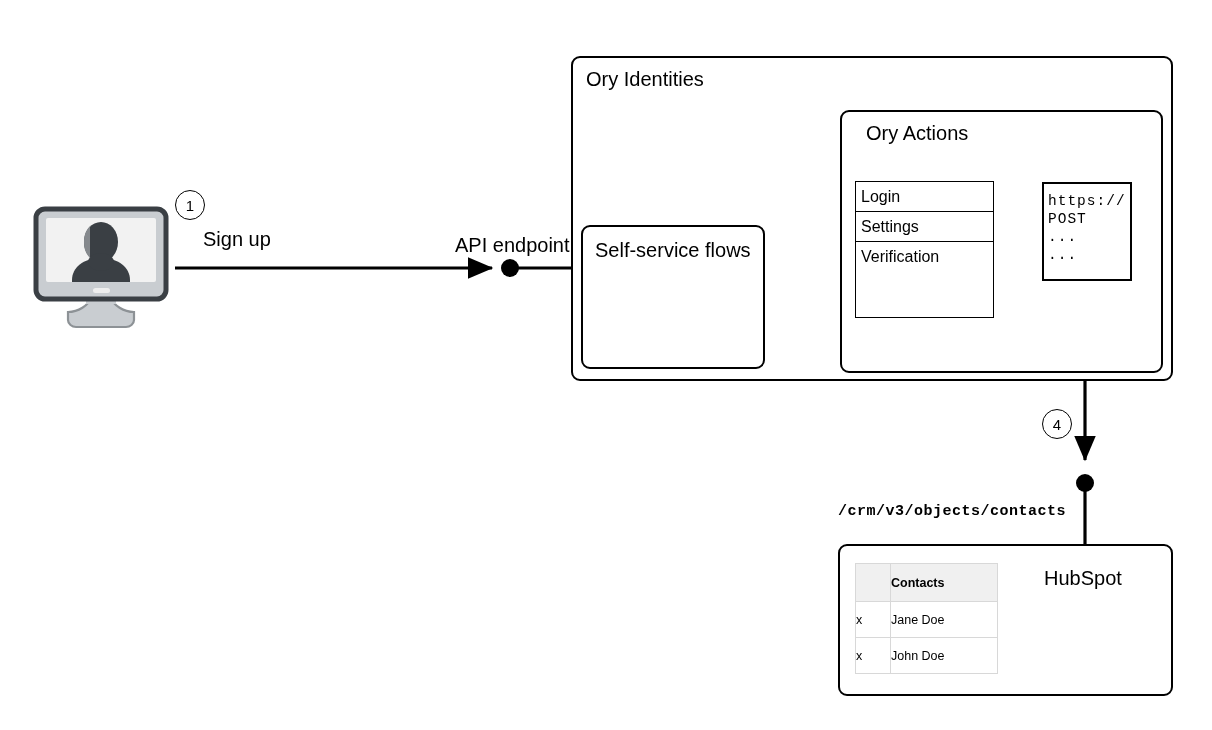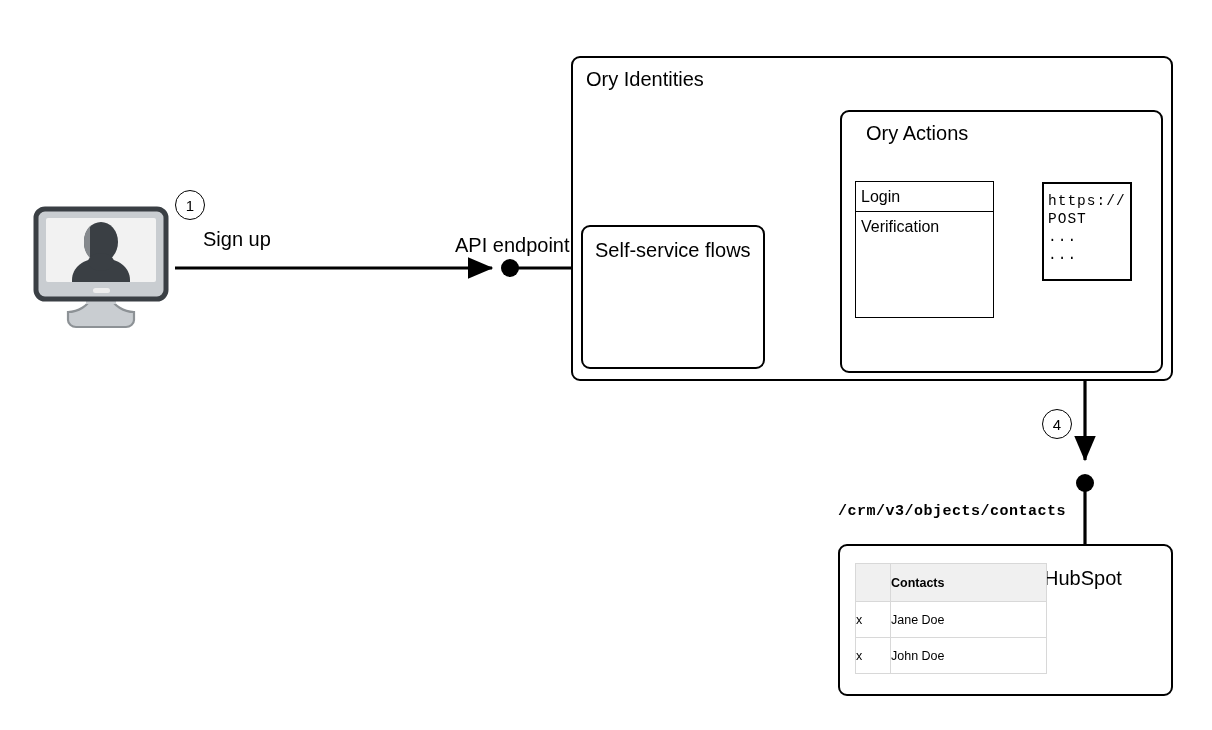--- a/index.html
+++ b/index.html
@@ -97,33 +97,34 @@
   <div class="txt lbl-20" style="left:586px;top:68px;">Ory Identities</div>
 
   <div class="rbox" style="left:581px;top:225px;width:180px;height:140px;"></div>
   <div class="txt lbl-20" style="left:595px;top:239px;">Self-service flows</div>
 
   <div class="rbox" style="left:840px;top:110px;width:319px;height:259px;"></div>
   <div class="txt lbl-20" style="left:866px;top:122px;">Ory Actions</div>
 
   <div class="listbox" style="left:855px;top:181px;width:139px;height:137px;">
     <div class="listrow">Login</div>
+    <div class="listrow">Settings</div>
     <div class="listrow">Verification</div>
   </div>
 
   <div class="sqbox" style="left:1042px;top:182px;width:86px;height:95px;"></div>
   <div class="txt mono-14" style="left:1048px;top:192px;">https://</div>
   <div class="txt mono-14" style="left:1048px;top:210px;">POST</div>
   <div class="txt mono-14" style="left:1048px;top:228px;">...</div>
   <div class="txt mono-14" style="left:1048px;top:246px;">...</div>
 
   <div class="rbox" style="left:838px;top:544px;width:331px;height:148px;"></div>
   <div class="txt lbl-20" style="left:1044px;top:567px;">HubSpot</div>
 
-  <table class="hs" style="left:855px;top:563px;width:192px;">
+  <table class="hs" style="left:855px;top:563px;width:143px;">
     <thead>
       <tr>
         <th class="cell-x tbl-hdr"></th>
         <th class="cell-pad tbl-hdr">Contacts</th>
       </tr>
     </thead>
     <tbody>
       <tr>
         <td class="cell-x tbl-cell">x</td>
         <td class="cell-pad tbl-cell">Jane Doe</td>

